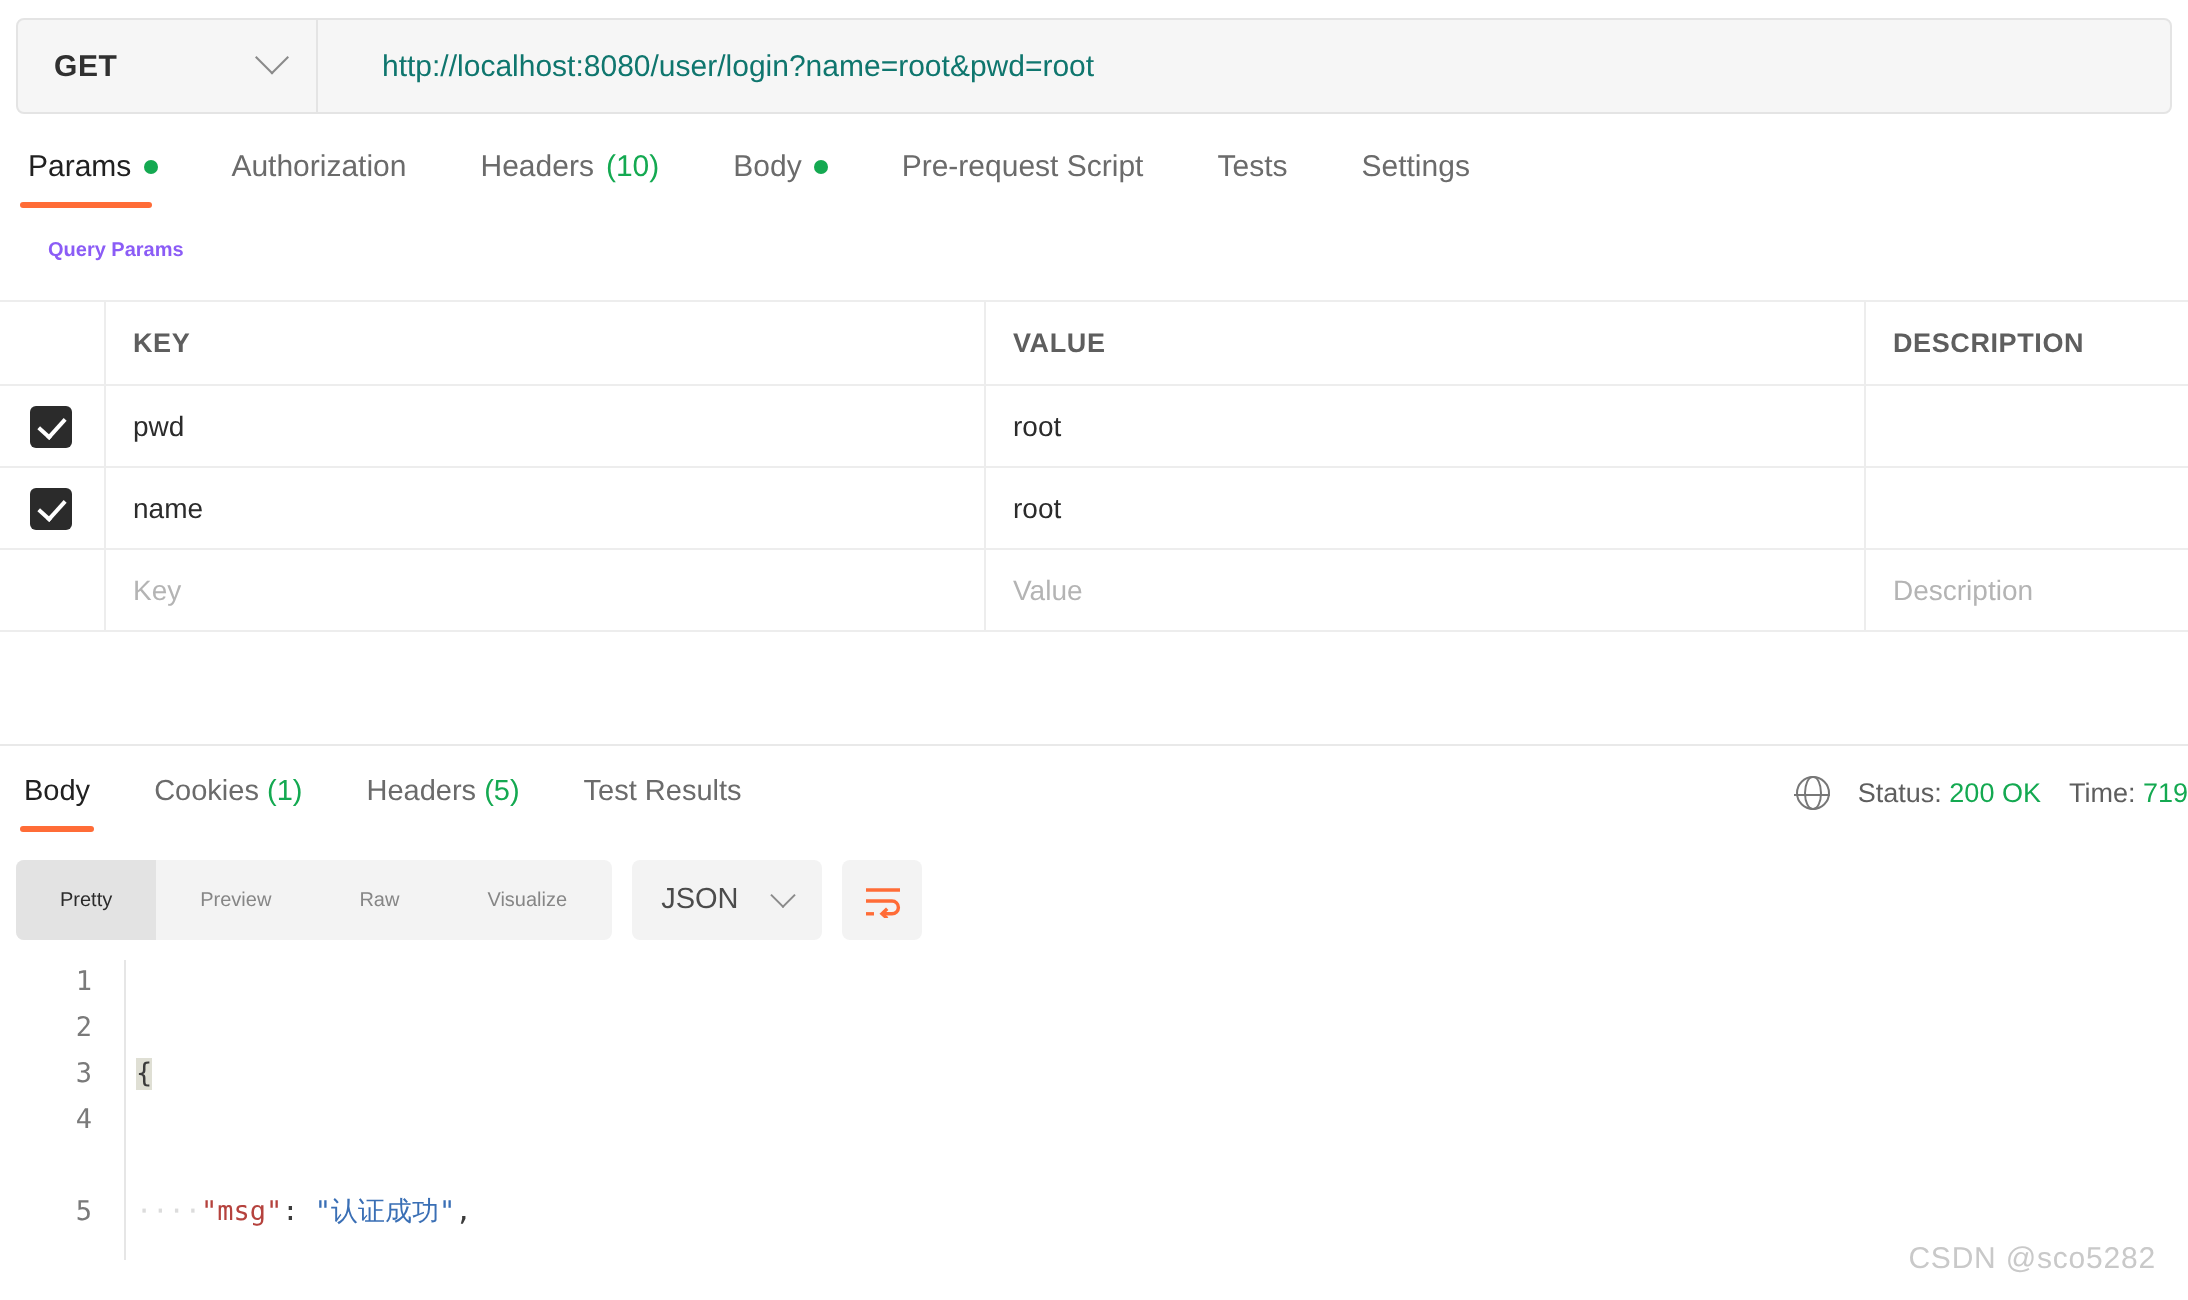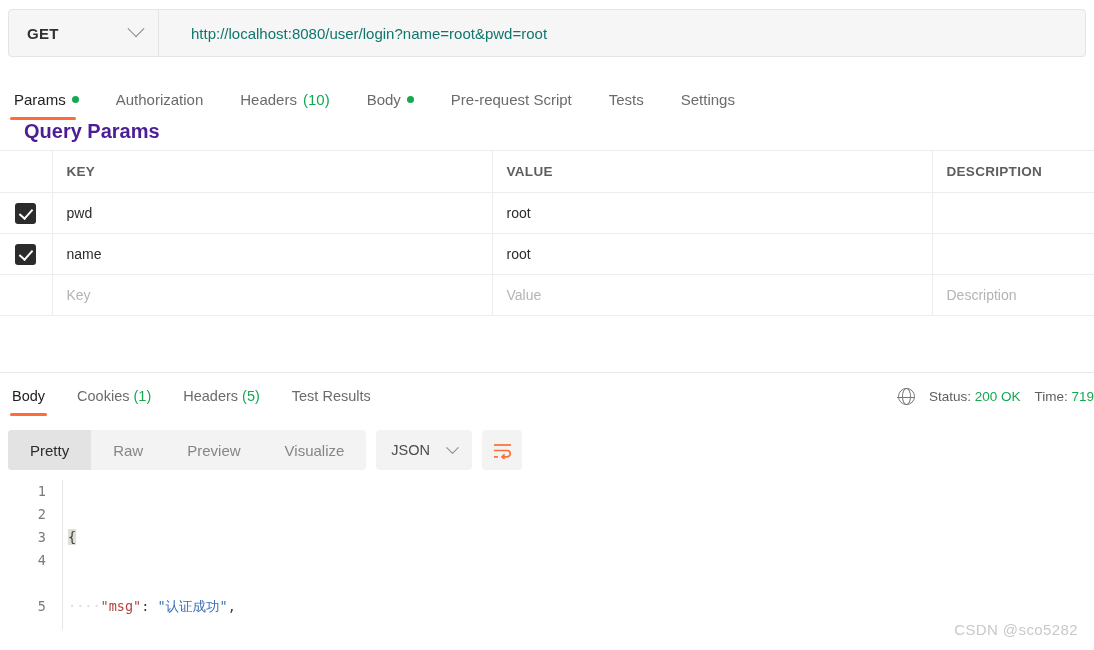--- a/index.html
+++ b/index.html
@@ -60,21 +60,20 @@
   }
 
   
   .req-tabs {
     position: absolute;
     left: 10px; top: 72px;
     width: 1080px; height: 34px;
     display: flex;
     align-items: flex-start;
     gap: 0;
-    margin-top: 16px;
   }
   .req-tab {
     position: relative;
     display: flex;
     align-items: center;
     gap: 6px;
     padding: 3px 15px 12px 4px;
     margin-right: 18px;
     font-size: 15px;
     color: #6b6b6b;
@@ -95,23 +94,23 @@
     border-radius: 50%;
     background: #14a951;
     display: inline-block;
   }
   .count { color: #14a951; }
 
   
   .query-title {
     position: absolute;
     left: 24px; top: 120px;
-    font-size: 20px;
+    font-size: 10px;
     font-weight: bold;
-    color: #4c1d95;
+    color: #8b5cf6;
   }
 
   .params-table {
     position: absolute;
     left: 0; top: 150px;
     width: 1094px;
     border-collapse: collapse;
     table-layout: fixed;
     font-size: 14px;
   }
@@ -241,21 +240,21 @@
     display: flex;
     background: #f3f3f3;
     border-radius: 4px;
     overflow: hidden;
     height: 40px;
   }
   .seg-btn {
     display: flex;
     align-items: center;
     padding: 0 22px;
-    font-size: 15px;
+    font-size: 10px;
     color: #868686;
     cursor: pointer;
     background: transparent;
     border: none;
     font-family: inherit;
     height: 100%;
   }
   .seg-btn.active {
     background: #e3e3e3;
     color: #2b2b2b;
@@ -441,22 +440,22 @@
   </span>
   <span>
     <span>Time:</span>
     <span class="ok">719</span>
   </span>
 </div>
 
 <div class="view-row">
   <div class="seg">
     <button class="seg-btn active">Pretty</button>
+    <button class="seg-btn">Preview</button>
     <button class="seg-btn">Raw</button>
-    <button class="seg-btn">Preview</button>
     <button class="seg-btn">Visualize</button>
   </div>
   <div class="fmt-select">
     <span>JSON</span>
     <span class="chev-sm"></span>
   </div>
   <div class="wrap-btn">
     <svg width="19" height="17" viewBox="0 0 19 17">
       <line x1="1" y1="3" x2="18" y2="3" stroke="#ff6c37" stroke-width="1.7"></line>
       <path d="M1 8.5 H14 A3.2 3.2 0 0 1 14 14.9 H9.5" fill="none" stroke="#ff6c37" stroke-width="1.7"></path>

